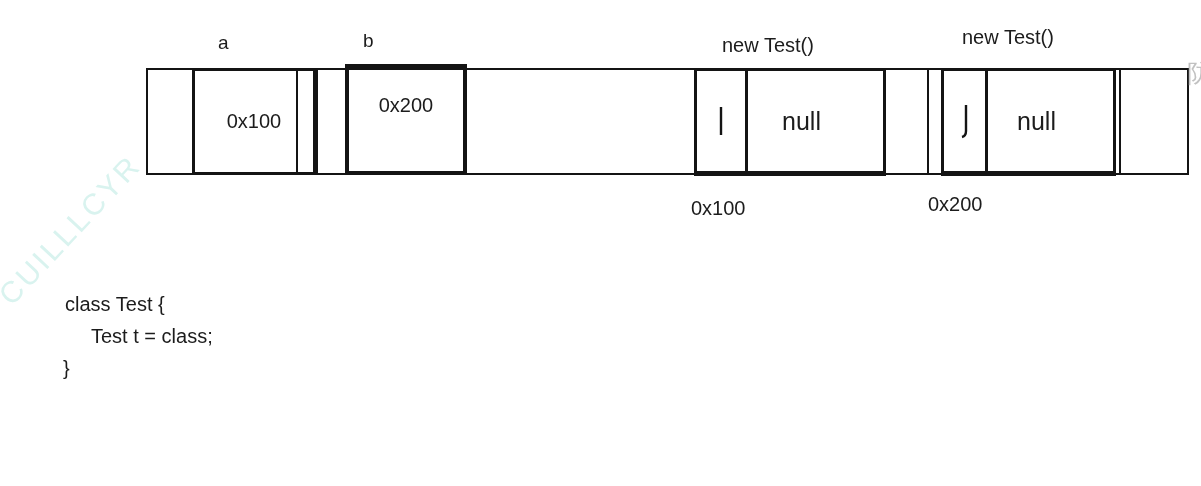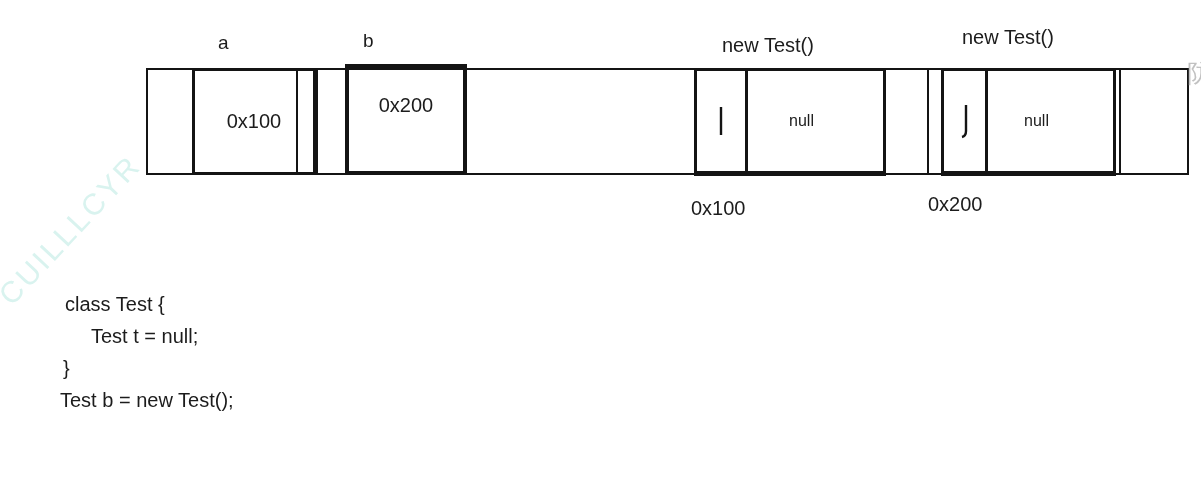--- a/index.html
+++ b/index.html
@@ -30,21 +30,21 @@
 
   
   #box-a{left:192px;top:68px;width:124px;height:107px;border:3px solid #141414;z-index:4;
          display:flex;align-items:center;justify-content:center;font-size:20px;}
   #box-b{left:345px;top:64px;width:122px;height:111px;border:4px solid #141414;z-index:4;
          display:flex;align-items:flex-start;justify-content:center;padding-top:26px;font-size:20px;}
   #group-1{left:694px;top:68px;width:192px;height:108px;border:3px solid #141414;border-bottom-width:5px;z-index:4;display:flex;}
   #group-2{left:941px;top:68px;width:175px;height:108px;border:3px solid #141414;border-bottom-width:5px;z-index:4;display:flex;}
   .cursor-cell{width:48px;border-right:3px solid #141414;display:flex;align-items:center;justify-content:center;}
   #group-2 .cursor-cell{width:41px;}
-  .null-cell{flex:1;display:flex;align-items:center;justify-content:center;font-size:16px;}
+  .null-cell{flex:1;display:flex;align-items:center;justify-content:center;font-size:25px;}
   .null-cell span{transform:translateX(-14px);}
 
   
   .lbl{z-index:5;white-space:nowrap;}
   #label-a{left:218px;top:32px;font-size:19px;}
   #label-b{left:363px;top:30px;font-size:19px;}
   #label-newtest-left{left:722px;top:34px;font-size:20px;}
   #label-newtest-right{left:962px;top:26px;font-size:20px;}
   #label-addr-left{left:691px;top:197px;font-size:20px;}
   #label-addr-right{left:928px;top:193px;font-size:20px;}
@@ -104,18 +104,17 @@
 
   <div id="label-a" class="abs lbl">a</div>
   <div id="label-b" class="abs lbl">b</div>
   <div id="label-newtest-left" class="abs lbl">new Test()</div>
   <div id="label-newtest-right" class="abs lbl">new Test()</div>
   <div id="label-addr-left" class="abs lbl">0x100</div>
   <div id="label-addr-right" class="abs lbl">0x200</div>
 
   <div id="code" class="abs">
     <div id="code-line-1" class="cl">class Test {</div>
-    <div id="code-line-2" class="cl">Test t = null;</div>
+    <div id="code-line-2" class="cl">Test t = class;</div>
     <div id="code-line-3" class="cl">}</div>
-    <div id="code-line-5" class="cl">Test b = new Test();</div>
   </div>
 
 </div>
 
 </body></html>

